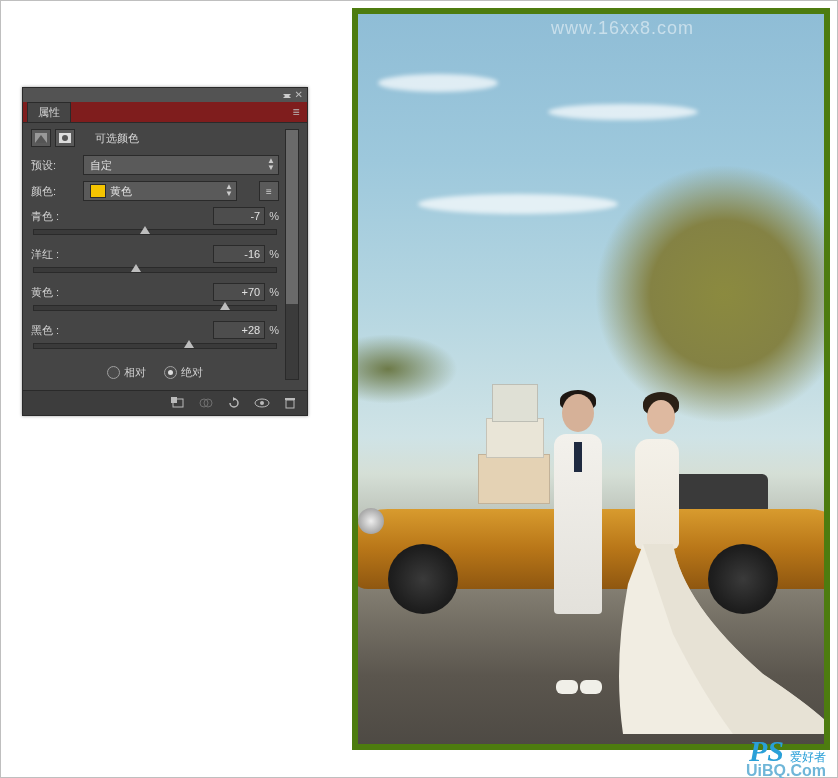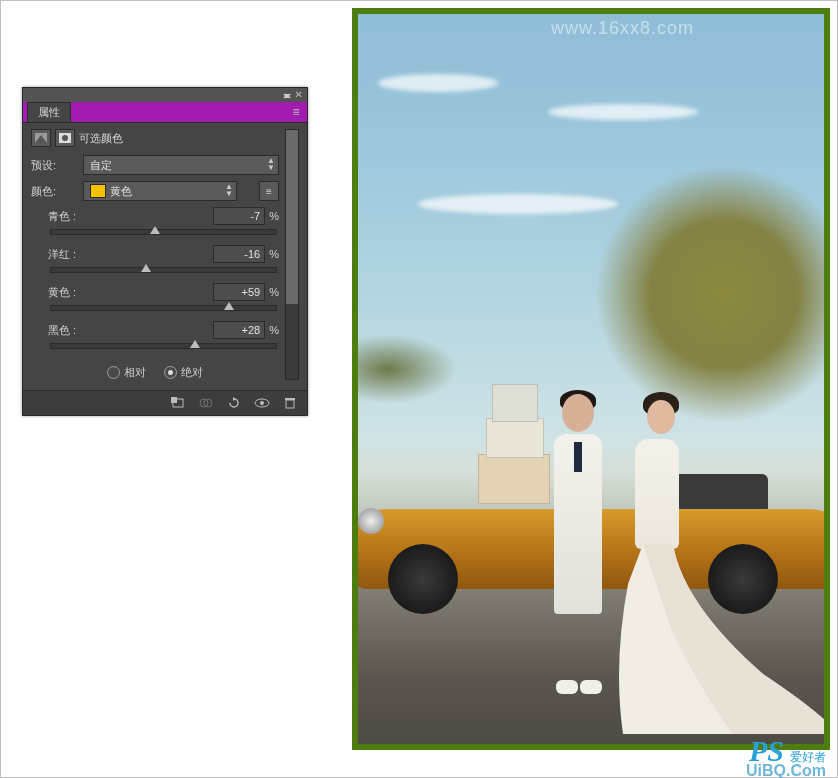--- a/index.html
+++ b/index.html
@@ -44,21 +44,21 @@
   .titlebar-dots {
     width: 6px; height: 6px; display: inline-block;
   }
   .titlebar-dots svg { display: block; }
   .titlebar-close { color: #bbb; font-size: 10px; line-height: 10px; }
 
   .tab-strip {
     display: flex;
     align-items: center;
     height: 20px;
-    background: #a21caf;
+    background: #7f1d1d;
     border-bottom: 1px solid #2a2a2a;
     position: relative;
   }
   .tab {
     background: #454545;
     color: #d8d8d8;
     padding: 2px 10px;
     margin-left: 4px;
     border: 1px solid #2a2a2a;
     border-bottom: none;
@@ -98,21 +98,21 @@
     gap: 4px;
     margin-bottom: 8px;
   }
   .small-icon-box {
     width: 18px; height: 16px;
     background: #5a5a5a;
     border: 1px solid #2a2a2a;
     display: flex; align-items: center; justify-content: center;
   }
   .adj-title {
-    margin-left: 0;
+    margin-left: 16px;
     color: #d8d8d8;
   }
 
   .row {
     display: flex;
     align-items: center;
     margin-bottom: 6px;
     gap: 22px;
   }
   .row-label {
@@ -147,21 +147,20 @@
   .menu-btn {
     width: 18px; height: 18px;
     background: #5a5a5a;
     border: 1px solid #2a2a2a;
     display: flex; align-items: center; justify-content: center;
     color: #ccc; font-size: 10px;
   }
 
   .slider-group {
     margin-bottom: 10px;
-    margin-left: 17px;
   }
   .slider-label-row {
     display: flex;
     align-items: center;
     margin-bottom: 4px;
   }
   .slider-label { flex: 1; color: #d0d0d0; }
   .value-box {
     width: 42px;
     height: 16px;
@@ -556,21 +555,21 @@
             <svg width="10" height="10">
                 <polygon points="5,0 10,8 0,8" fill="#bdbdbd"></polygon>
               </svg>
           </span>
         </div>
       </div>
 
       <div class="slider-group">
         <div class="slider-label-row">
           <span class="slider-label">黄色 :</span>
-          <span class="value-box">+59</span>
+          <span class="value-box">+70</span>
           <span class="pct-label">%</span>
         </div>
         <div class="slider-track">
           <span class="slider-handle" style="left: 79%;">
             <svg width="10" height="10">
                 <polygon points="5,0 10,8 0,8" fill="#bdbdbd"></polygon>
               </svg>
           </span>
         </div>
       </div>

